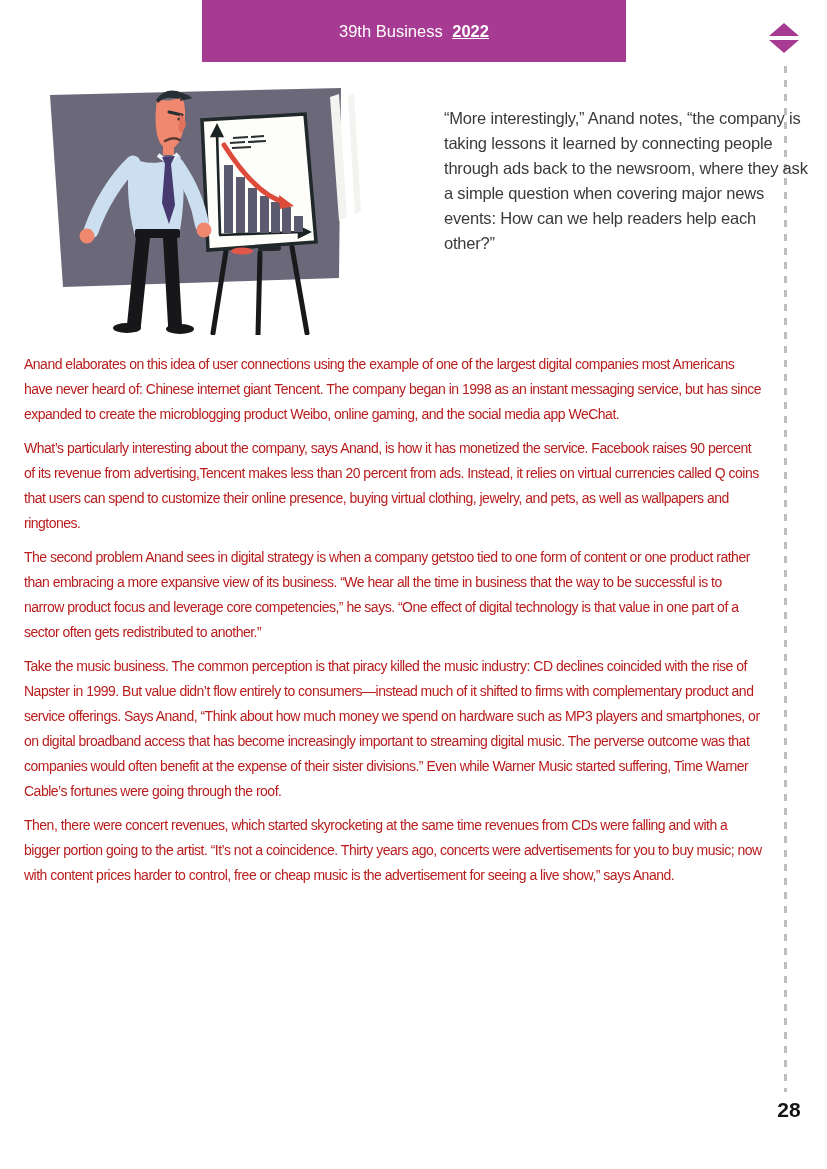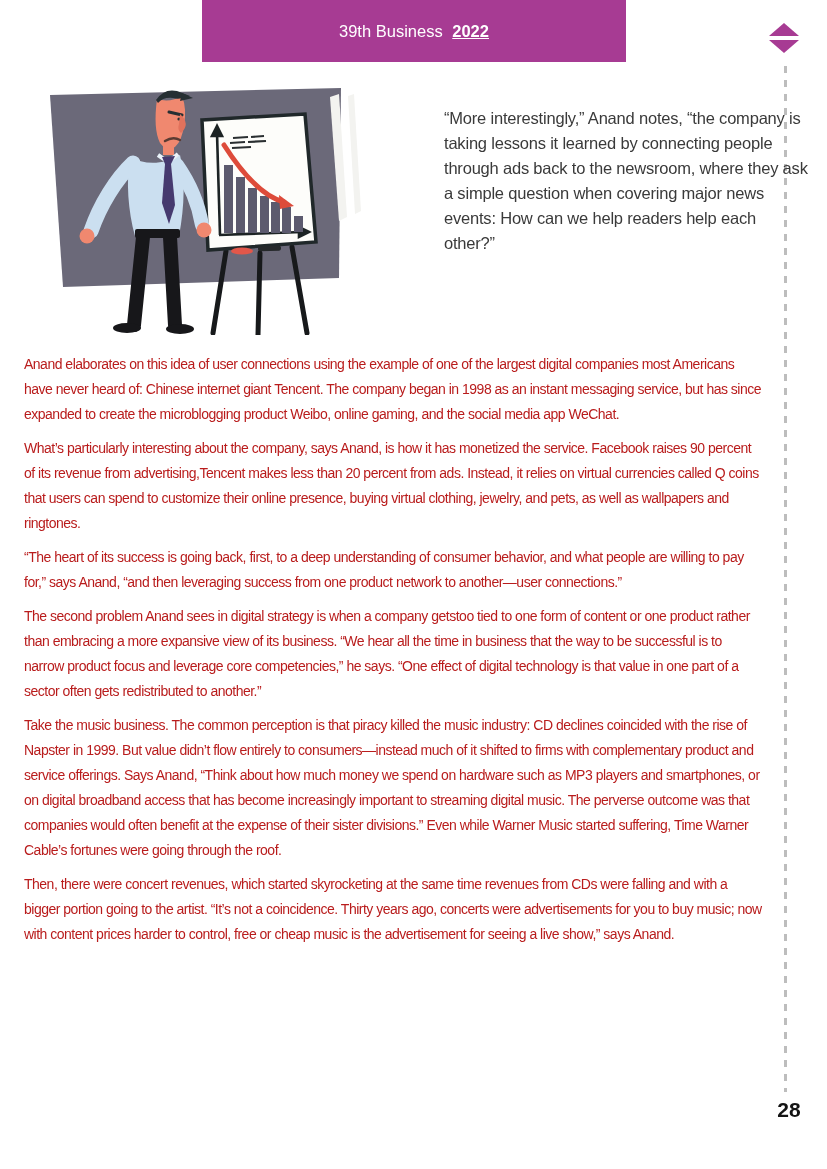--- a/index.html
+++ b/index.html
@@ -139,19 +139,18 @@
     <path d="M 150 29 Q 161 39 151 48 Q 147 45 149 39 Z" fill="#e2725c"></path>
     <path d="M 135 56 Q 143 51 150 55" fill="none" stroke="#5a3b33" stroke-width="2.5" stroke-linecap="round"></path>
   </g>
 </svg>
 
 <div class="quote">“More interestingly,” Anand notes, “the company is taking lessons it learned by connecting people through ads back to the newsroom, where they ask a simple question when covering major news events: How can we help readers help each other?”</div>
 
 <div class="bodycopy">
   <p>Anand elaborates on this idea of user connections using the example of one of the largest digital companies most Americans have never heard of: Chinese internet giant Tencent. The company began in 1998 as an instant messaging service, but has since expanded to create the microblogging product Weibo, online gaming, and the social media app WeChat.</p>
   <p>What’s particularly interesting about the company, says Anand, is how it has monetized the service. Facebook raises 90 percent of its revenue from advertising,Tencent makes less than 20 percent from ads. Instead, it relies on virtual currencies called Q coins that users can spend to customize their online presence, buying virtual clothing, jewelry, and pets, as well as wallpapers and ringtones.</p>
-  <p>“The heart of its success is going back, first, to a deep understanding of consumer behavior, and what people are willing to pay for,” says Anand, “and then leveraging success from one product network to another—user connections.”</p>
   <p>The second problem Anand sees in digital strategy is when a company getstoo tied to one form of content or one product rather than embracing a more expansive view of its business. “We hear all the time in business that the way to be successful is to narrow product focus and leverage core competencies,” he says. “One effect of digital technology is that value in one part of a sector often gets redistributed to another.”</p>
   <p>Take the music business. The common perception is that piracy killed the music industry: CD declines coincided with the rise of Napster in 1999. But value didn’t flow entirely to consumers—instead much of it shifted to firms with complementary product and service offerings. Says Anand, “Think about how much money we spend on hardware such as MP3 players and smartphones, or on digital broadband access that has become increasingly important to streaming digital music. The perverse outcome was that companies would often benefit at the expense of their sister divisions.” Even while Warner Music started suffering, Time Warner Cable’s fortunes were going through the roof.</p>
   <p>Then, there were concert revenues, which started skyrocketing at the same time revenues from CDs were falling and with a bigger portion going to the artist. “It’s not a coincidence. Thirty years ago, concerts were advertisements for you to buy music; now with content prices harder to control, free or cheap music is the advertisement for seeing a live show,” says Anand.</p>
 </div>
 
 <div class="pagenum">28</div>
 
 </body></html>

